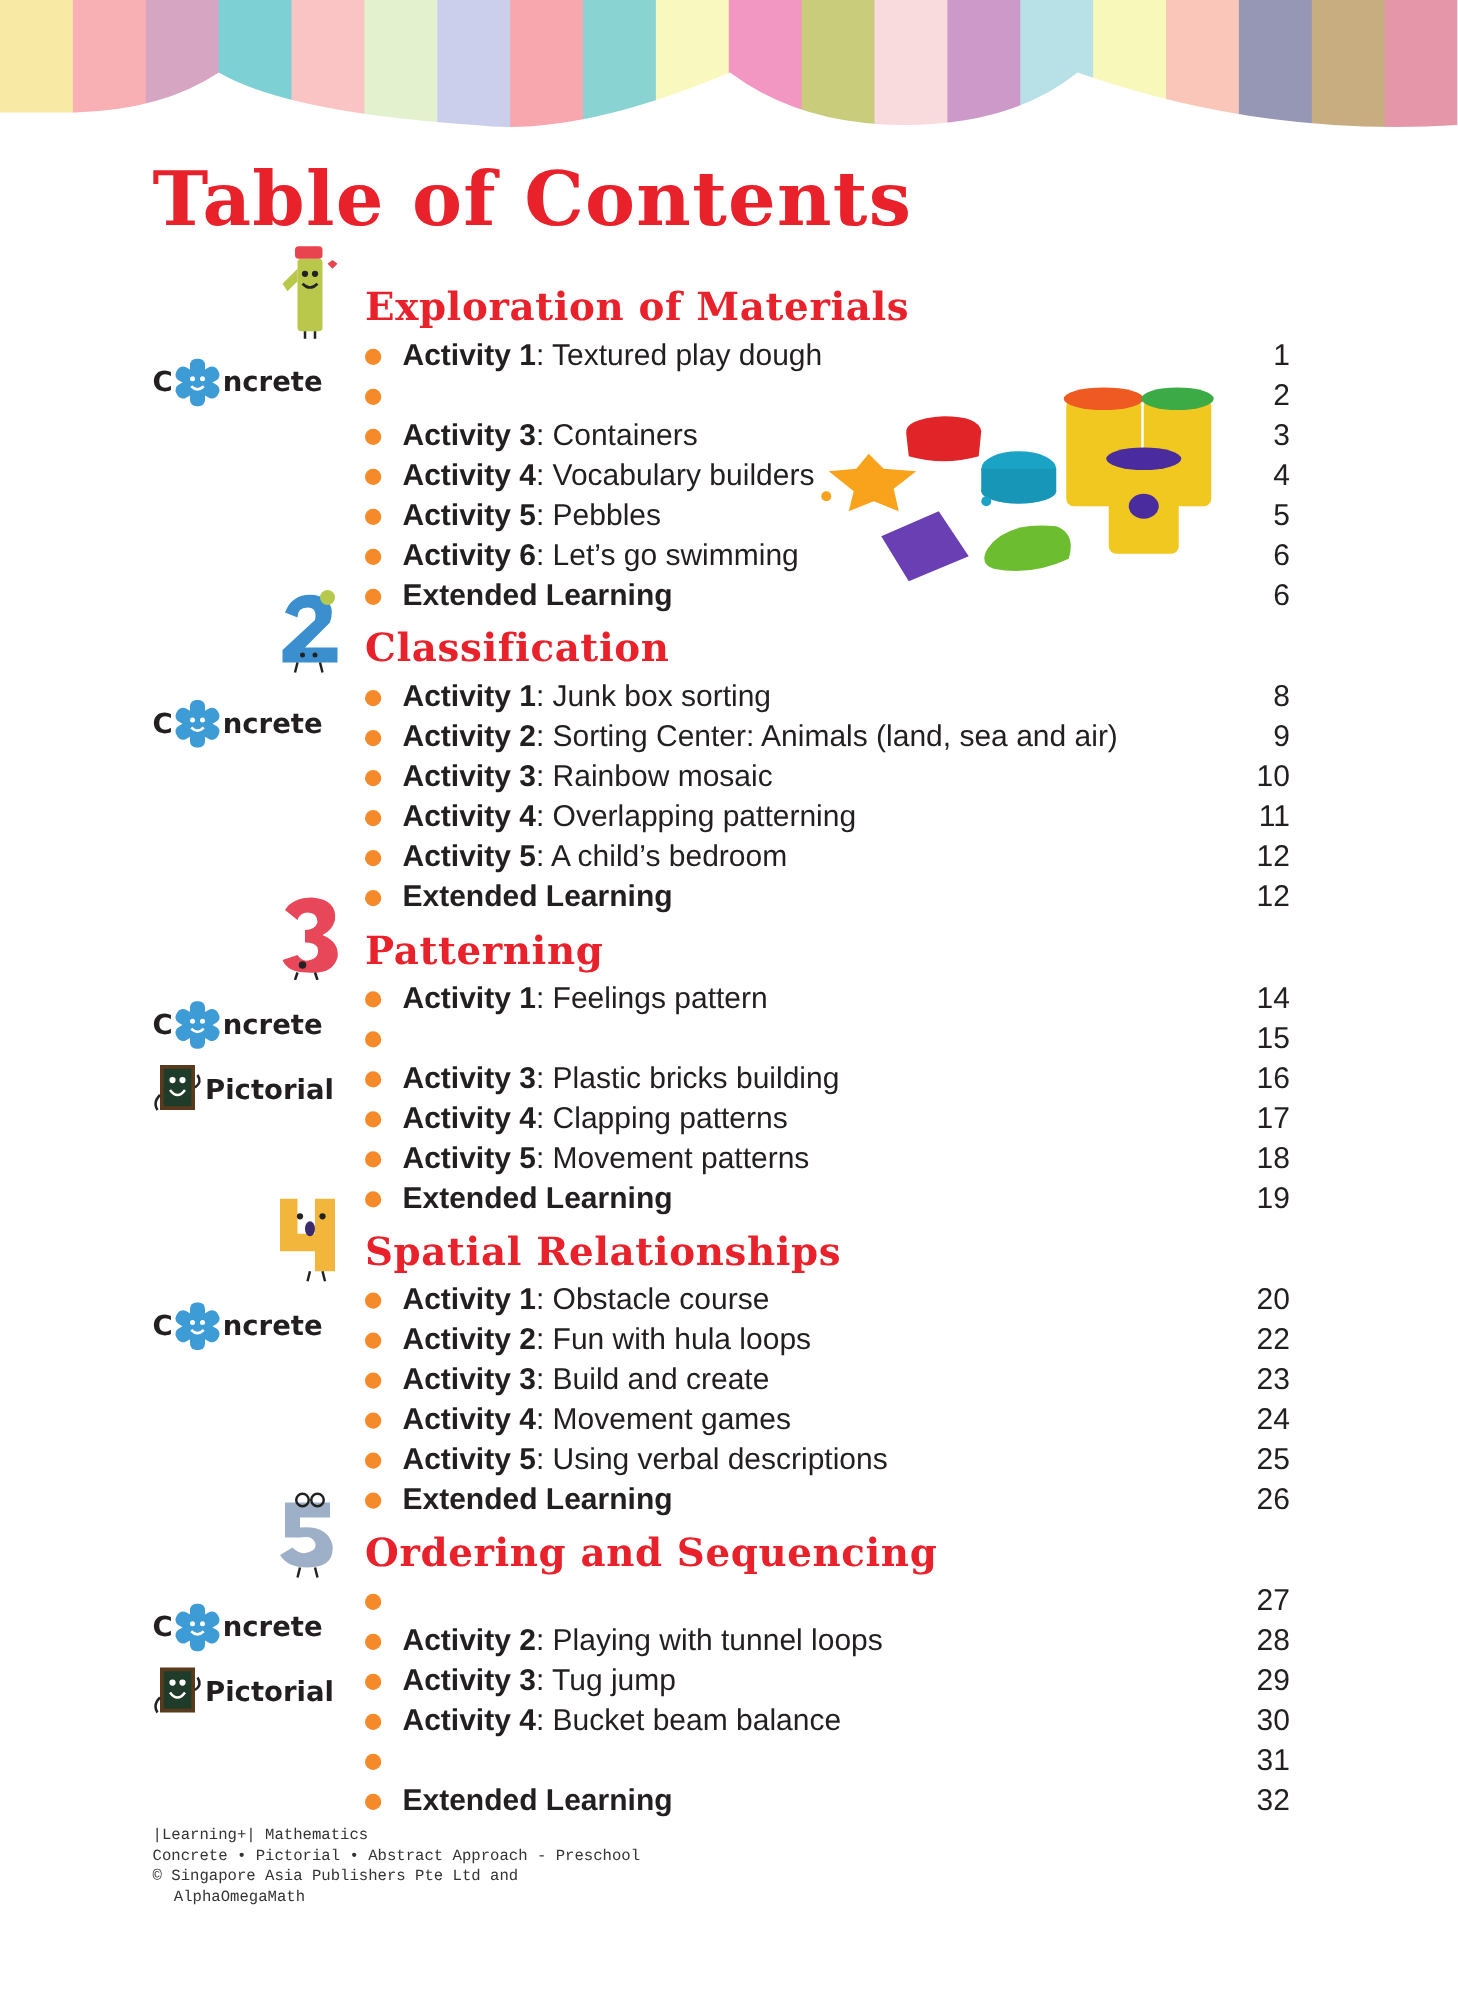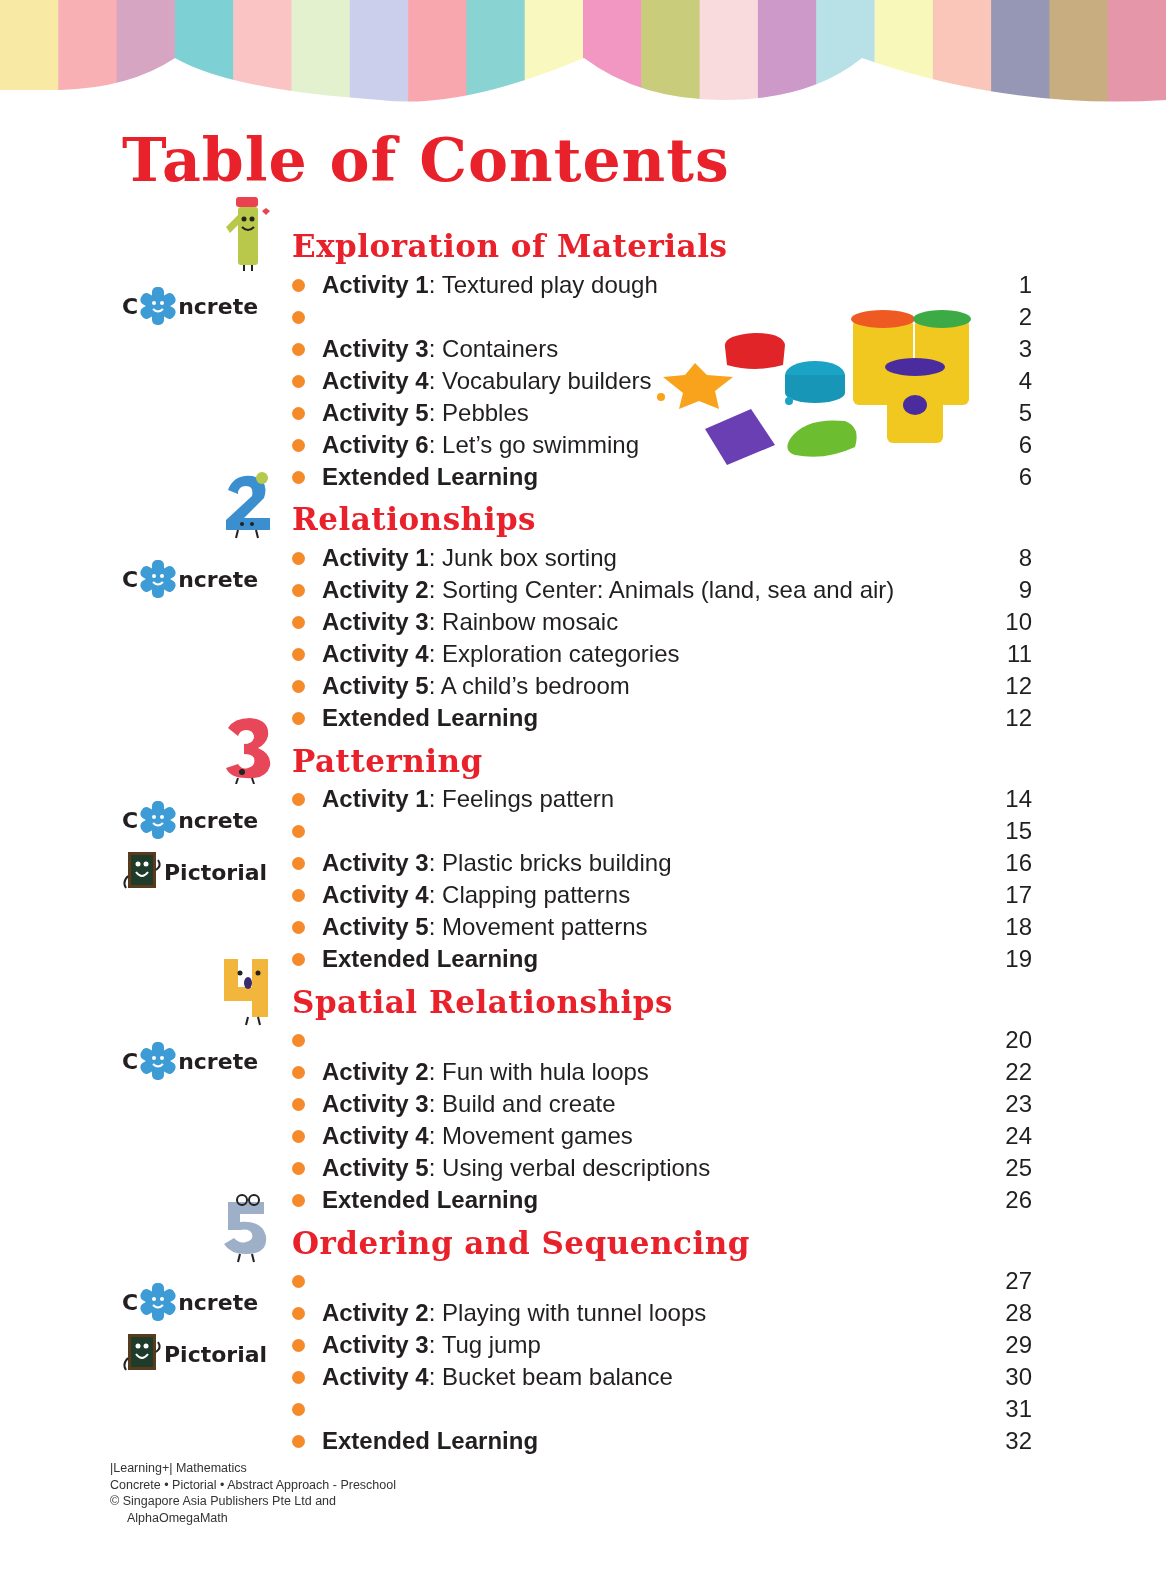--- a/index.html
+++ b/index.html
@@ -20,21 +20,21 @@
     color: #e8212b; line-height: 40px; letter-spacing: 0.5px; white-space: nowrap;
   }
   .item { position: absolute; left: 292px; width: 740px; height: 32px; line-height: 32px; font-size: 23px; white-space: nowrap; }
   .bullet { position: absolute; left: 0; top: 10px; width: 13px; height: 13px; border-radius: 50%; background: #f58a2b; }
   .label { position: absolute; left: 30px; font-family: "Liberation Sans", sans-serif; font-size: 24px; }
   .bold { font-weight: bold; }
   .desc { font-weight: normal; color: #231f20; }
   .page { position: absolute; right: 0; font-family: "Liberation Sans", sans-serif; font-size: 24px; text-align: right; }
   .approach { position: absolute; left: 122px; height: 40px; display: flex; align-items: center; }
   .approach-text { font-family: "DejaVu Sans", sans-serif; font-weight: bold; font-size: 22px; color: #231f20; }
-  .footer { position: absolute; left: 110px; top: 1460px; font-family: Liberation Sans, sans-serif; font-size: 12.5px; line-height: 16.5px; color: #333; }
+  .footer { position: absolute; left: 122px; top: 1460px; font-family: Liberation Mono, monospace; font-size: 12.5px; line-height: 16.5px; color: #333; }
   .footer .indent { padding-left: 17px; }
   .doughs { position: absolute; left: 655px; top: 305px; width: 320px; height: 170px; }
 </style>
 </head>
 <body>
 
 <svg class="stripes" viewBox="0 0 1166 110" width="1166" height="110">
   <defs>
     <clipPath id="scallop">
       <path d="M0,0 H1166 V100 Q1010,110 862,58 Q810,100 723,100 Q640,100 584,58 Q460,110 380,100 Q230,90 175,58 Q130,88 60,90 L0,90 Z"></path>
@@ -150,21 +150,21 @@
 
 <div>
   <svg class="mascot" style="left:214px;top:470px" width="66" height="70">
     <path d="M14,20 Q20,4 38,6 Q56,10 50,28 L30,48 L56,48 L56,60 L12,60 L12,50 L38,26 Q40,16 32,16 Q24,16 24,24 Z" fill="#3c8fcf"></path>
     <circle cx="48" cy="8" r="6" fill="#b7c94c"></circle>
     <circle cx="28" cy="54" r="2" fill="#222"></circle>
       <circle cx="38" cy="54" r="2" fill="#222"></circle>
     <line x1="24" y1="60" x2="22" y2="68" stroke="#222" stroke-width="2"></line>
       <line x1="42" y1="60" x2="44" y2="68" stroke="#222" stroke-width="2"></line>
   </svg>
-  <h2 class="sec-title" style="top:499px">Relationships</h2>
+  <h2 class="sec-title" style="top:499px">Classification</h2>
   <div class="approach" style="top:559px">
     <span class="approach-text">C</span>
     <svg width="40" height="40">
         <g fill="#3d9bd6" transform="translate(20,20)">
           <rect x="-6" y="-19" width="12" height="38" rx="5"></rect>
           <rect x="-6" y="-19" width="12" height="38" rx="5" transform="rotate(60)"></rect>
           <rect x="-6" y="-19" width="12" height="38" rx="5" transform="rotate(120)"></rect>
         </g>
         <circle cx="16" cy="17" r="2" fill="#fff"></circle>
         <circle cx="24" cy="17" r="2" fill="#fff"></circle>
@@ -182,21 +182,21 @@
       <span class="label"><span class="bold">Activity 2</span><span class="desc">: </span><span class="desc">Sorting Center: Animals (land, sea and air)</span></span>
       <span class="page">9</span>
     </div>
   <div class="item" style="top:606px">
       <span class="bullet"></span>
       <span class="label"><span class="bold">Activity 3</span><span class="desc">: </span><span class="desc">Rainbow mosaic</span></span>
       <span class="page">10</span>
     </div>
   <div class="item" style="top:638px">
       <span class="bullet"></span>
-      <span class="label"><span class="bold">Activity 4</span><span class="desc">: </span><span class="desc">Exploration categories</span></span>
+      <span class="label"><span class="bold">Activity 4</span><span class="desc">: </span><span class="desc">Overlapping patterning</span></span>
       <span class="page">11</span>
     </div>
   <div class="item" style="top:670px">
       <span class="bullet"></span>
       <span class="label"><span class="bold">Activity 5</span><span class="desc">: </span><span class="desc">A child’s bedroom</span></span>
       <span class="page">12</span>
     </div>
   <div class="item" style="top:702px">
       <span class="bullet"></span>
       <span class="label"><span class="bold">Extended Learning</span></span>
@@ -288,20 +288,21 @@
           <rect x="-6" y="-19" width="12" height="38" rx="5" transform="rotate(120)"></rect>
         </g>
         <circle cx="16" cy="17" r="2" fill="#fff"></circle>
         <circle cx="24" cy="17" r="2" fill="#fff"></circle>
         <path d="M15,23 Q20,28 25,23" stroke="#fff" stroke-width="2" fill="none"></path>
       </svg>
     <span class="approach-text">ncrete</span>
   </div>
   <div class="item" style="top:1024px">
       <span class="bullet"></span>
+      <span class="label"><span class="bold">Activity 1</span><span class="desc">: </span><span class="desc">Obstacle course</span></span>
       <span class="page">20</span>
     </div>
   <div class="item" style="top:1056px">
       <span class="bullet"></span>
       <span class="label"><span class="bold">Activity 2</span><span class="desc">: </span><span class="desc">Fun with hula loops</span></span>
       <span class="page">22</span>
     </div>
   <div class="item" style="top:1088px">
       <span class="bullet"></span>
       <span class="label"><span class="bold">Activity 3</span><span class="desc">: </span><span class="desc">Build and create</span></span>

